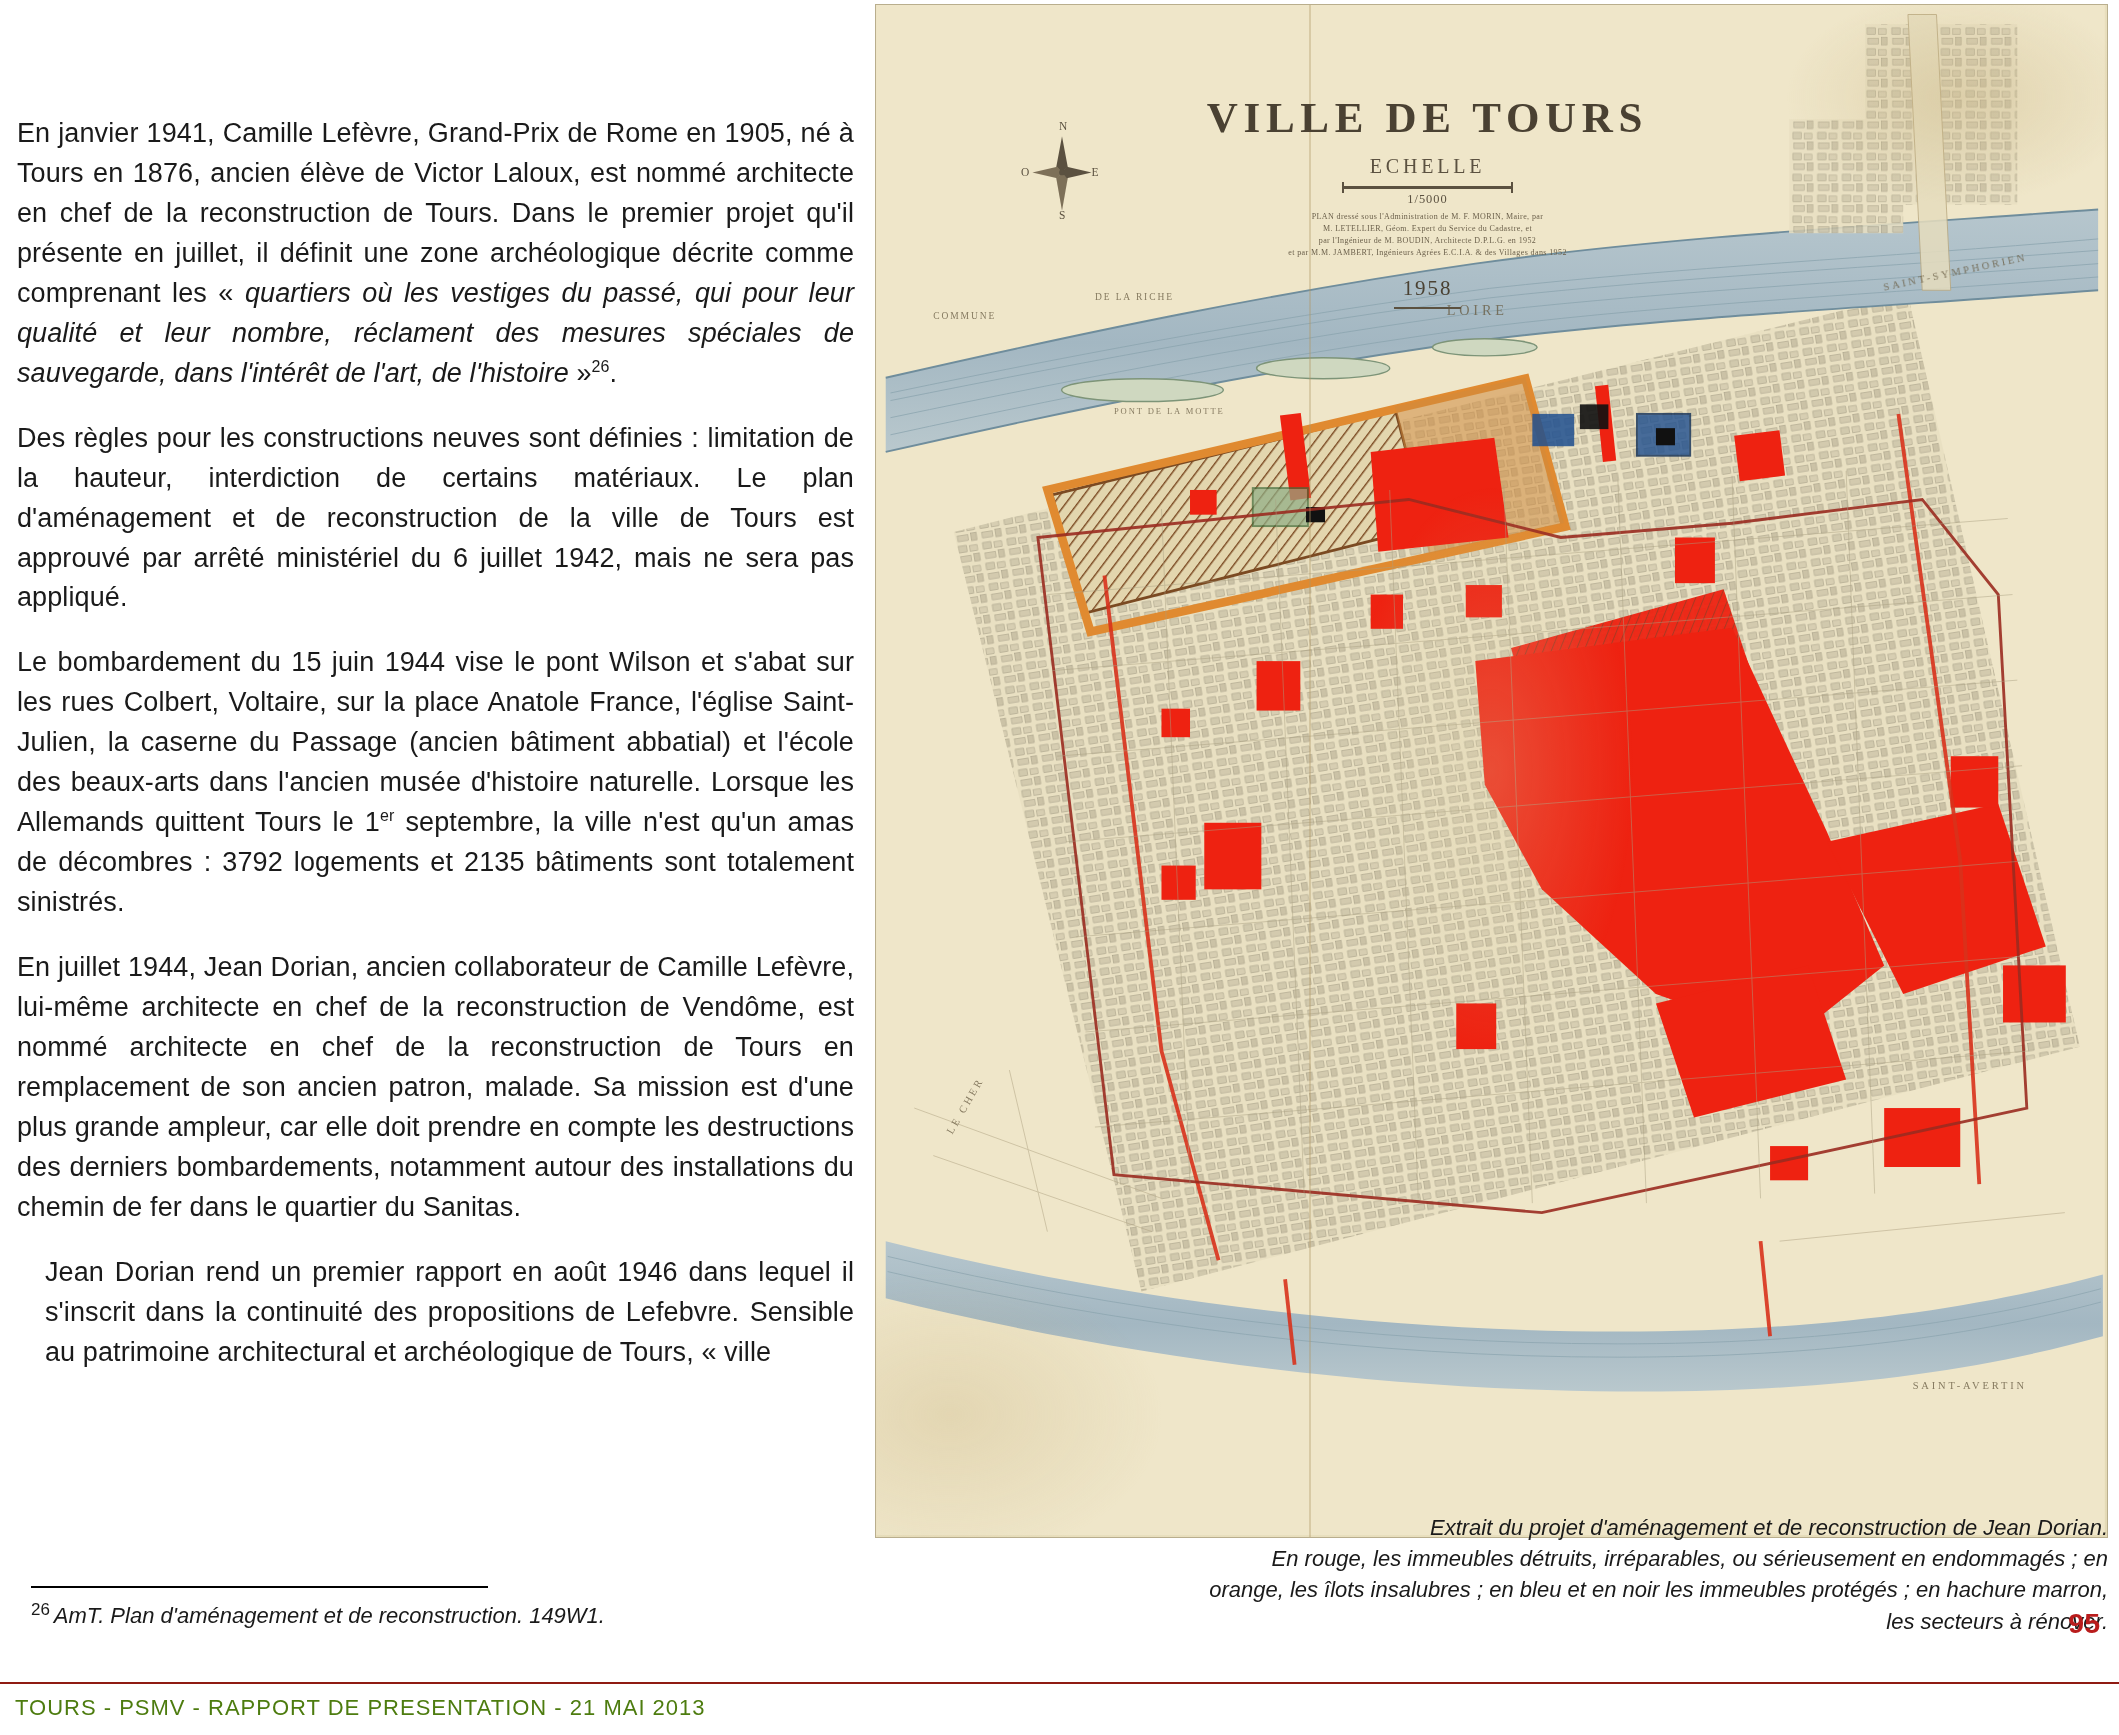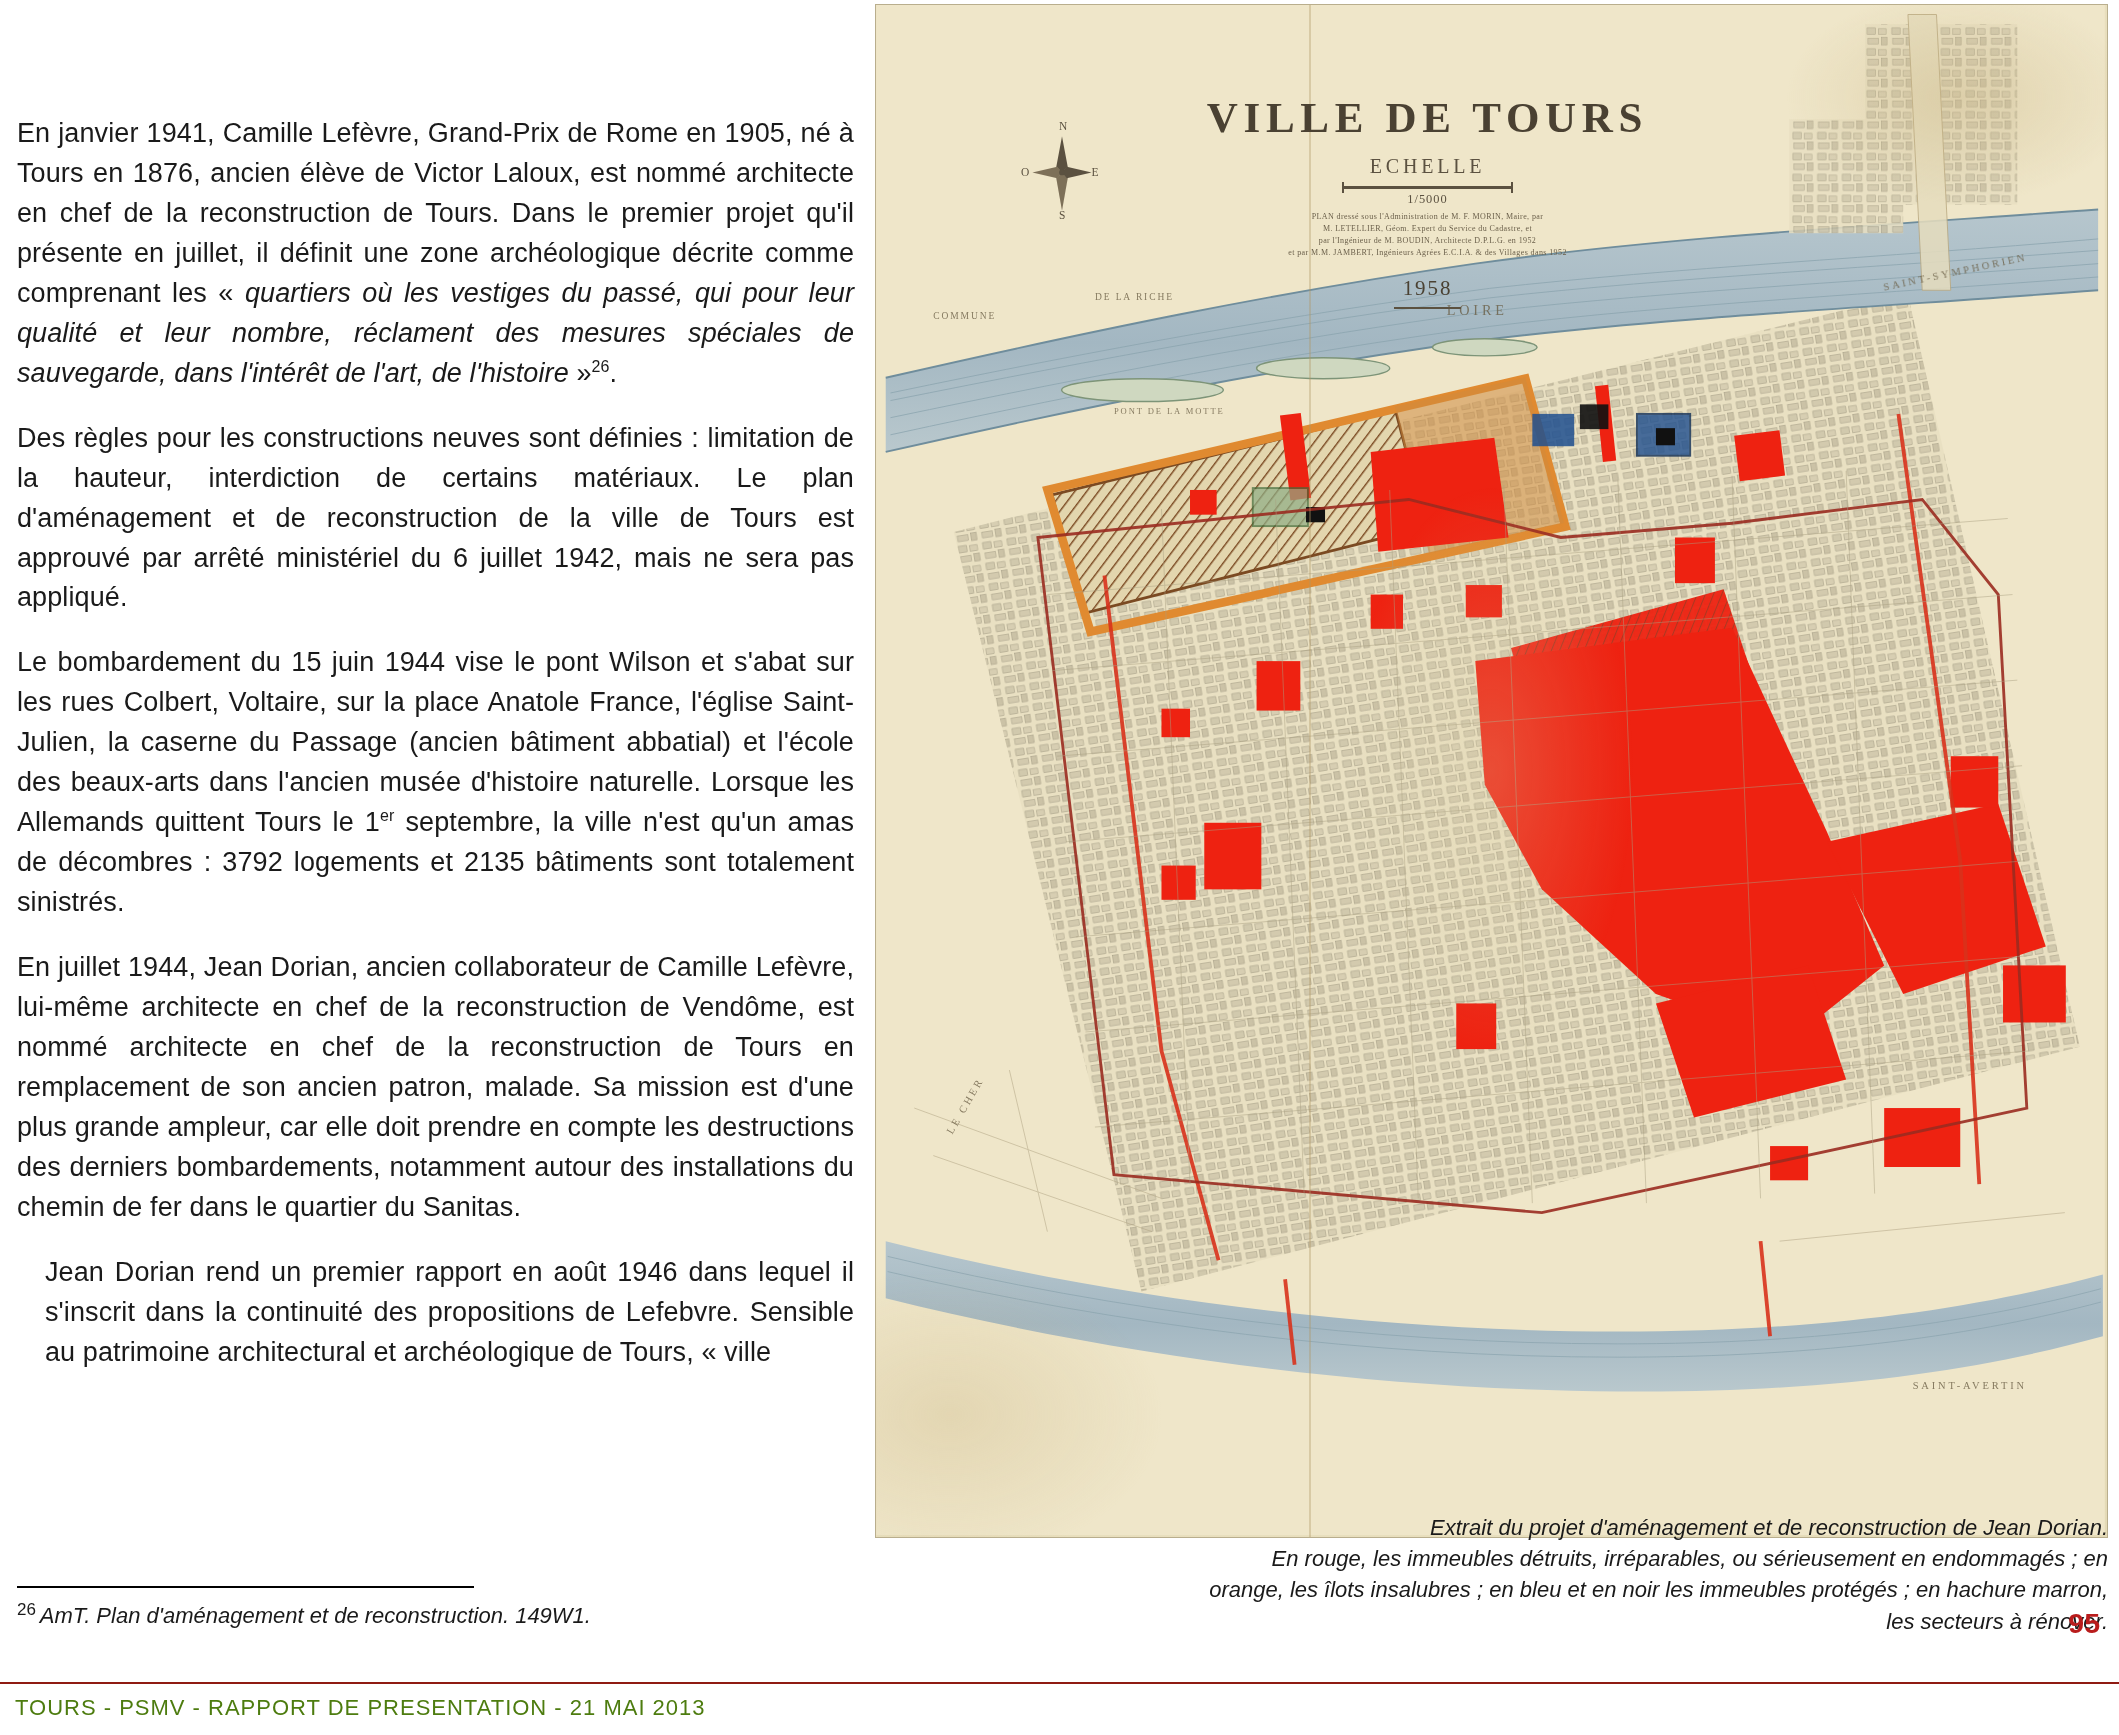--- a/index.html
+++ b/index.html
@@ -47,21 +47,21 @@
   }
   sup.ord {
     font-size: 16px;
     vertical-align: super;
     line-height: 0;
   }
 
   
   .footnote-zone {
     position: absolute;
-    left: 17px;
+    left: 31px;
     top: 1586px;
     width: 837px;
   }
   .footnote-rule {
     width: 457px;
     height: 1.9px;
     background: #000000;
     margin: 0 0 13.3px 0;
   }
   .footnote-text {

